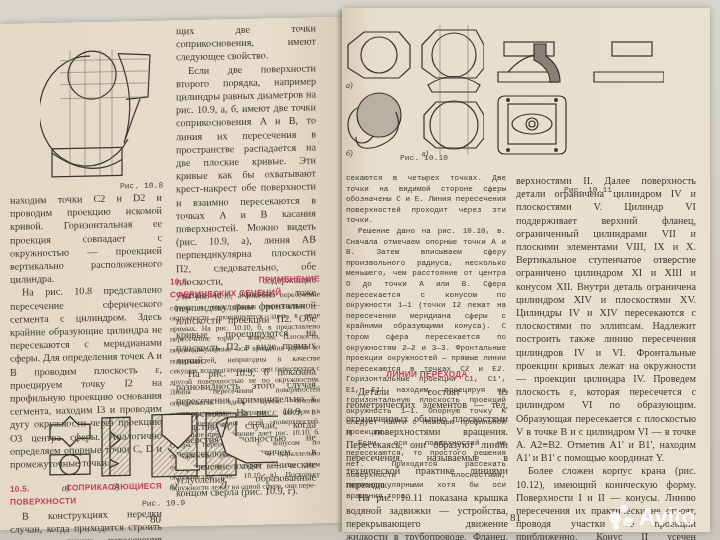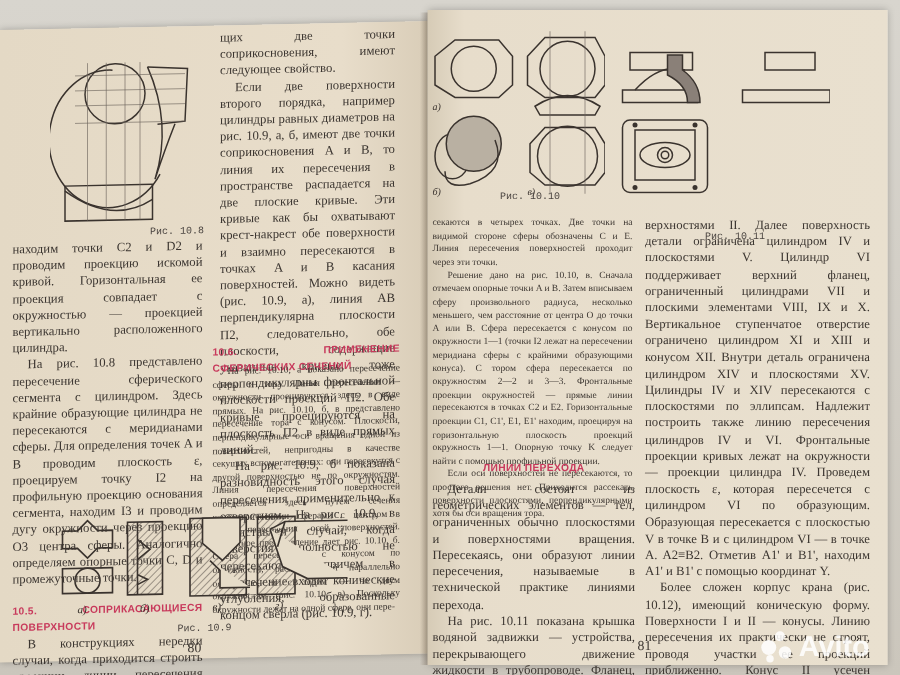--- a/index.html
+++ b/index.html
@@ -163,21 +163,21 @@
       <g fill="#3a332e">
         <circle cx="14" cy="70" r="2"></circle>
           <circle cx="62" cy="70" r="2"></circle>
           <circle cx="14" cy="120" r="2"></circle>
           <circle cx="62" cy="120" r="2"></circle>
       </g>
     </svg>
   </div>
   <div class="caption" style="left:222px;top:145px;margin-top:32px;">Рис. 10.11</div>
 
-  <div class="col small" style="left:4px;top:165px;width:160px;">
+  <div class="col small" style="left:4px;top:165px;width:160px;font-family:Liberation Mono, monospace;">
     <p style="text-indent:0">секаются в четырех точках. Две точки на видимой стороне сферы обозначены C и E. Линия пересечения поверхностей проходит через эти точки.</p>
     <p>Решение дано на рис. 10.10, в. Сначала отмечаем опорные точки A и B. Затем вписываем сферу произвольного радиуса, несколько меньшего, чем расстояние от центра O до точки A или B. Сфера пересекается с конусом по окружности 1—1 (точки I2 лежат на пересечении меридиана сферы с крайними образующими конуса). С тором сфера пересекается по окружностям 2—2 и 3—3. Фронтальные проекции окружностей — прямые линии пересекаются в точках C2 и E2. Горизонтальные проекции C1, C1', E1, E1' находим, проецируя на горизонтальную плоскость проекций окружность 1—1. Опорную точку K следует найти с помощью профильной проекции.</p>
     <p>Если оси поверхностей не пересекаются, то простого решения нет. Приходится рассекать поверхности плоскостями, перпендикулярными хотя бы оси вращения тора.</p>
   </div>
 
   <div class="col" style="left:4px;top:360px;width:162px;">
     <div class="heading" style="text-align:center;margin-bottom:4px">Линии перехода</div>
     <p>Детали состоят из геометрических элементов — тел, ограниченных обычно плоскостями и поверхностями вращения. Пересекаясь, они образуют линии пересечения, называемые в технической практике линиями перехода.</p>
     <p>На рис. 10.11 показана крышка водяной задвижки — устройства, перекрывающего движение жидкости в трубопроводе. Фланец, служащий для соединения ее с корпусом, ограничен плоскостями I и III и цилиндрическими по-</p>
   </div>

